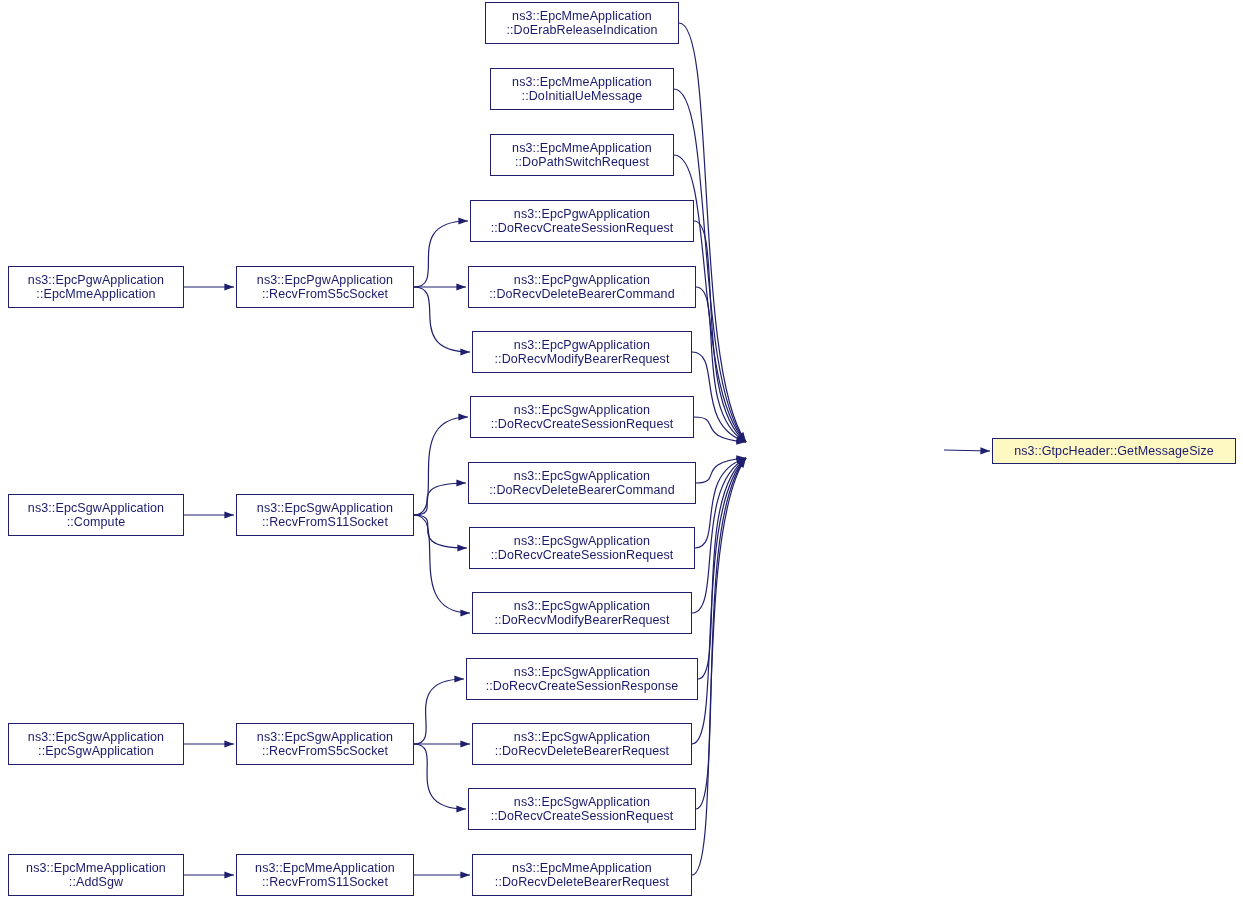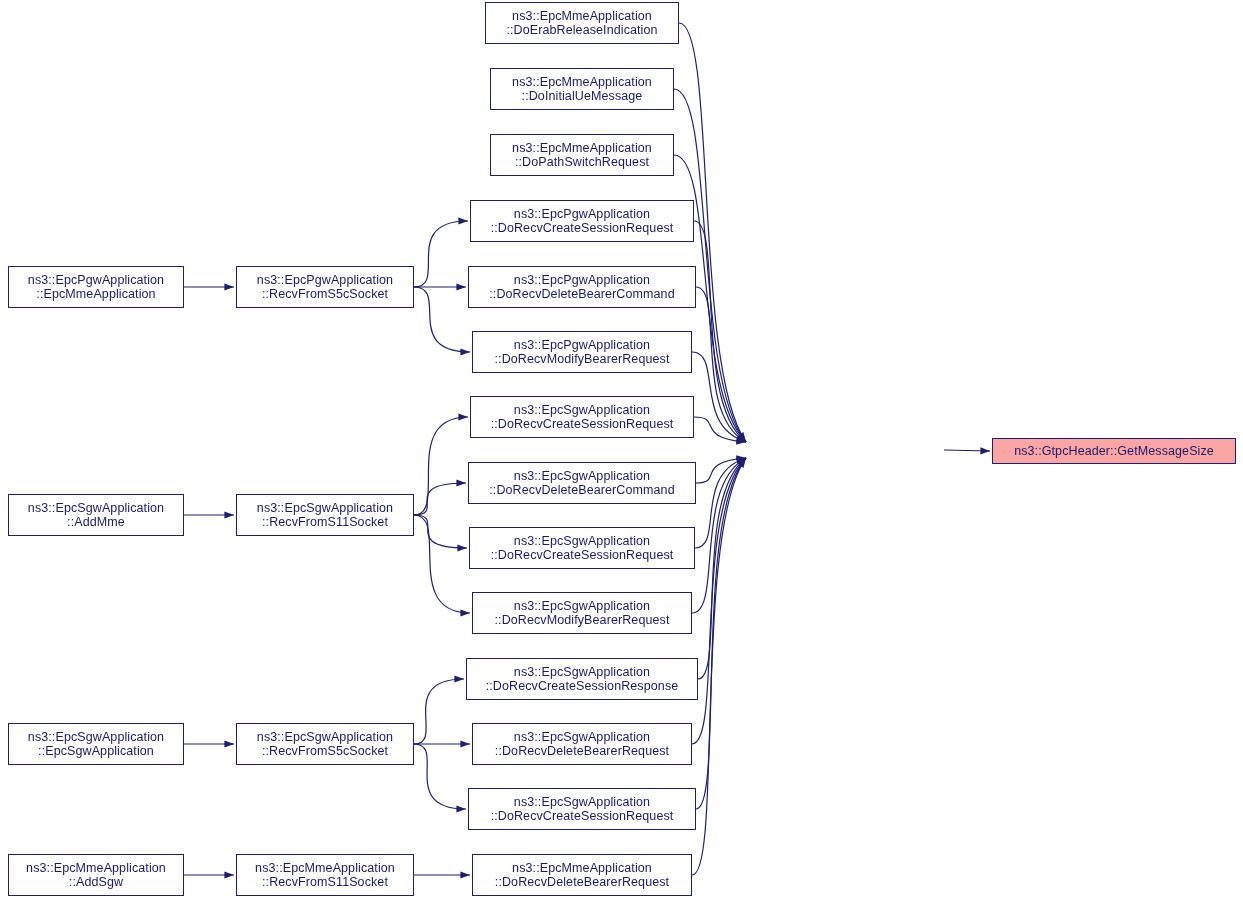--- a/index.html
+++ b/index.html
@@ -34,21 +34,21 @@
     line-height: 14px;
     text-align: center;
     display: flex;
     flex-direction: column;
     align-items: center;
     justify-content: center;
     white-space: pre;
     letter-spacing: 0.1px;
   }
   .node.highlight {
-    background: #fca5a5;
+    background: #fef9c3;
     border-color: #1f1f6e;
     align-items: center;
   }
   .node .l1, .node .l2 {
     display: block;
   }
 </style>
 </head>
 <body>
 
@@ -101,20 +101,20 @@
     <div class="node" style="left: 470px; top: 396px; width: 224px; height: 42px;"><span class="l1">ns3::EpcSgwApplication</span><span class="l2">::DoRecvCreateSessionRequest</span></div>
     <div class="node" style="left: 468px; top: 462px; width: 228px; height: 42px;"><span class="l1">ns3::EpcSgwApplication</span><span class="l2">::DoRecvDeleteBearerCommand</span></div>
     <div class="node" style="left: 469px; top: 527px; width: 226px; height: 42px;"><span class="l1">ns3::EpcSgwApplication</span><span class="l2">::DoRecvCreateSessionRequest</span></div>
     <div class="node" style="left: 472px; top: 592px; width: 220px; height: 42px;"><span class="l1">ns3::EpcSgwApplication</span><span class="l2">::DoRecvModifyBearerRequest</span></div>
     <div class="node" style="left: 466px; top: 658px; width: 232px; height: 42px;"><span class="l1">ns3::EpcSgwApplication</span><span class="l2">::DoRecvCreateSessionResponse</span></div>
     <div class="node" style="left: 472px; top: 723px; width: 220px; height: 42px;"><span class="l1">ns3::EpcSgwApplication</span><span class="l2">::DoRecvDeleteBearerRequest</span></div>
     <div class="node" style="left: 468px; top: 788px; width: 228px; height: 42px;"><span class="l1">ns3::EpcSgwApplication</span><span class="l2">::DoRecvCreateSessionRequest</span></div>
     <div class="node" style="left: 472px; top: 854px; width: 220px; height: 42px;"><span class="l1">ns3::EpcMmeApplication</span><span class="l2">::DoRecvDeleteBearerRequest</span></div>
     <div class="node" style="left: 8px; top: 266px; width: 176px; height: 42px;"><span class="l1">ns3::EpcPgwApplication</span><span class="l2">::EpcMmeApplication</span></div>
     <div class="node" style="left: 236px; top: 266px; width: 178px; height: 42px;"><span class="l1">ns3::EpcPgwApplication</span><span class="l2">::RecvFromS5cSocket</span></div>
-    <div class="node" style="left: 8px; top: 494px; width: 176px; height: 42px;"><span class="l1">ns3::EpcSgwApplication</span><span class="l2">::AddMme</span></div>
+    <div class="node" style="left: 8px; top: 494px; width: 176px; height: 42px;"><span class="l1">ns3::EpcSgwApplication</span><span class="l2">::Compute</span></div>
     <div class="node" style="left: 236px; top: 494px; width: 178px; height: 42px;"><span class="l1">ns3::EpcSgwApplication</span><span class="l2">::RecvFromS11Socket</span></div>
     <div class="node" style="left: 8px; top: 723px; width: 176px; height: 42px;"><span class="l1">ns3::EpcSgwApplication</span><span class="l2">::EpcSgwApplication</span></div>
     <div class="node" style="left: 236px; top: 723px; width: 178px; height: 42px;"><span class="l1">ns3::EpcSgwApplication</span><span class="l2">::RecvFromS5cSocket</span></div>
     <div class="node" style="left: 8px; top: 854px; width: 176px; height: 42px;"><span class="l1">ns3::EpcMmeApplication</span><span class="l2">::AddSgw</span></div>
     <div class="node" style="left: 236px; top: 854px; width: 178px; height: 42px;"><span class="l1">ns3::EpcMmeApplication</span><span class="l2">::RecvFromS11Socket</span></div>
     <div class="node highlight" style="left: 992px; top: 438px; width: 244px; height: 26px;"><span class="l1">ns3::GtpcHeader::GetMessageSize</span></div>
   </div>
 
 </body></html>

